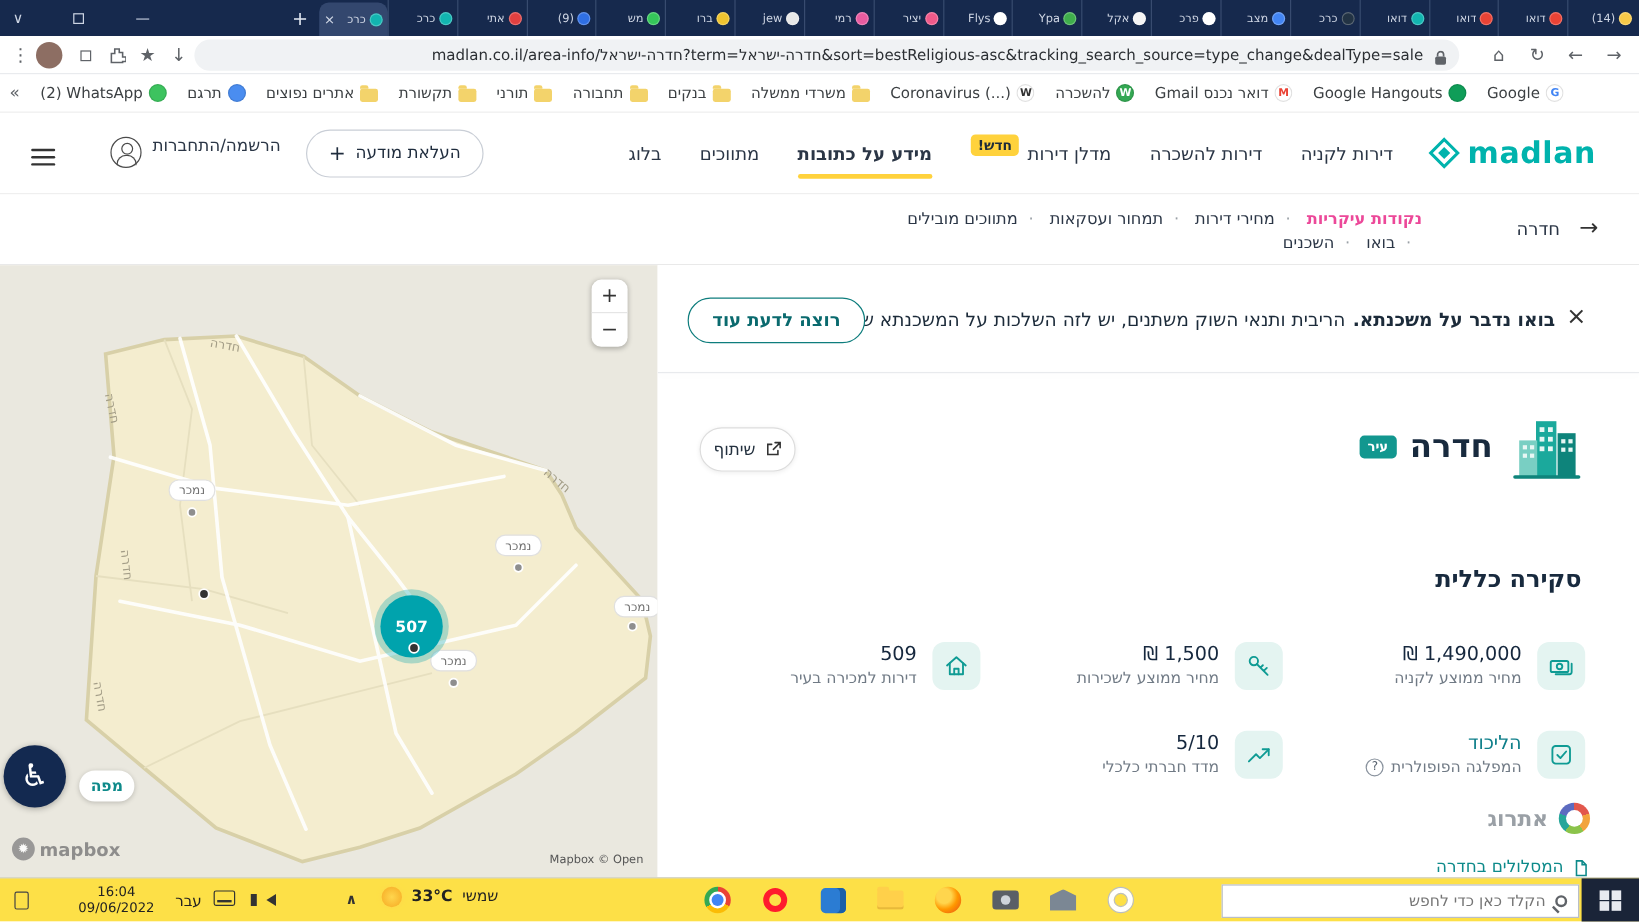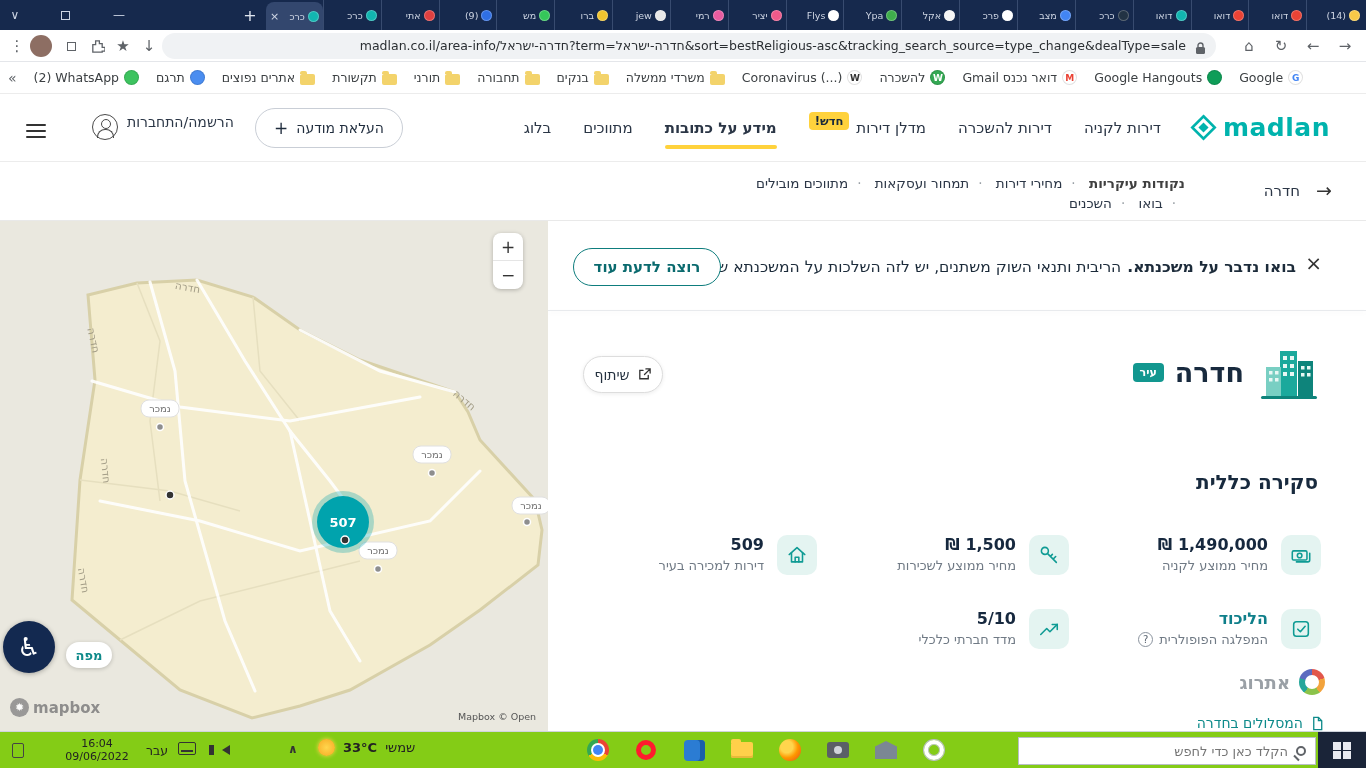--- a/index.html
+++ b/index.html
@@ -53,21 +53,21 @@
   .postbtn{position:absolute;left:255px;top:14px;height:40px;border:1px solid #c9ced6;border-radius:21px;display:flex;direction:rtl;align-items:center;gap:8px;padding:0 18px;font-size:14px;color:#1f2c3d;background:#fff}
   .postbtn .plus{font-size:17px}
 
   
   .crumbbar{position:absolute;left:0;top:162px;right:0;height:59px;background:#fff;border-bottom:1px solid #e9e9e9}
   .backarrow{position:absolute;right:34px;top:17px;font-size:19px;color:#333}
   .backcity{position:absolute;right:66px;top:20px;font-size:15px;color:#2b3646}
   .subnav{position:absolute;right:181px;top:11px;width:452px;direction:rtl;text-align:right;font-size:13.5px;line-height:20px;color:#2b3646}
   .sec{white-space:nowrap}
   .sec+.sec::before{content:"·";margin:0 9px;color:#9aa0a6}
-  .sec.active{color:#404040;font-weight:bold}
+  .sec.active{color:#ec4899;font-weight:bold}
 
   
   .map{position:absolute;left:0;top:221px;width:548px;height:510px;background:#eae8df;overflow:hidden}
   .zoomctl{position:absolute;left:493px;top:12px;width:30px;background:#fff;border-radius:8px;box-shadow:0 1px 4px rgba(0,0,0,.25)}
   .zoomctl div{height:28px;display:flex;align-items:center;justify-content:center;font-size:17px;color:#333}
   .zoomctl div:first-child{border-bottom:1px solid #e5e5e5}
   .mapbtn{position:absolute;left:66px;top:421px;width:46px;height:26px;background:#fff;border-radius:14px;box-shadow:0 1px 4px rgba(0,0,0,.2);color:#0e8a8a;font-size:13px;font-weight:bold;display:flex;align-items:center;justify-content:center}
   .access{position:absolute;left:3px;top:400px;width:52px;height:52px;border-radius:50%;background:#132950;color:#fff;font-size:26px;display:flex;align-items:center;justify-content:center;box-shadow:0 1px 5px rgba(0,0,0,.3)}
   .mblogo{position:absolute;left:10px;top:477px;display:flex;align-items:center;gap:4px;opacity:.85}
   .mblogo .mb-circle{width:19px;height:19px;border-radius:50%;background:#8b8b8b;color:#fff;font-size:11px;display:flex;align-items:center;justify-content:center}
@@ -83,32 +83,32 @@
   .banner-divider{position:absolute;left:0;right:0;top:89px;height:1px;background:#e8eaed;box-shadow:0 2px 5px rgba(0,0,0,.06)}
   .cityrow{position:absolute;right:43px;top:118px;display:flex;direction:rtl;align-items:center;gap:11px}
   .cityname{font-size:27px;font-weight:bold;color:#182a3e}
   .citybadge{background:#12978f;color:#fff;font-size:11px;padding:3px 7px;border-radius:4px;font-weight:bold}
   .sharebtn{position:absolute;left:35px;top:135px;width:80px;height:37px;border:1px solid #ddd;border-radius:19px;box-shadow:0 1px 4px rgba(0,0,0,.08);display:flex;direction:rtl;align-items:center;justify-content:center;gap:7px;font-size:14px;color:#24313f;background:#fff}
   .ovtitle{position:absolute;right:48px;top:249px;font-size:20px;font-weight:bold;color:#182a3e;direction:rtl}
   .stats{position:absolute;right:45px;top:314px;width:782px;display:grid;grid-template-columns:repeat(3,252px);row-gap:34px;direction:rtl}
   .stat{display:flex;direction:rtl;gap:13px;align-items:flex-start}
   .stat-icon{width:40px;height:40px;border-radius:10px;background:#e4f4f1;display:flex;align-items:center;justify-content:center;flex:0 0 auto}
   .stat-icon svg{width:22px;height:22px;stroke:#0f9b94;fill:none;stroke-width:1.7;stroke-linecap:round;stroke-linejoin:round}
-  .stat-value{font-size:16px;font-weight:bold;color:#16283e;direction:rtl}
+  .stat-value{font-size:16px;font-weight:normal;color:#16283e;direction:rtl}
   .stat.accent .stat-value{color:#0f7f8a}
   .stat-label{font-size:13px;color:#707a85;margin-top:4px;display:flex;direction:rtl;align-items:center;gap:6px}
   .help-q{width:15px;height:15px;border-radius:50%;border:1px solid #8a939e;color:#5a6470;font-size:10px;display:inline-flex;align-items:center;justify-content:center}
   .partner{position:absolute;right:41px;top:448px;display:flex;direction:rtl;align-items:center;gap:9px}
   .partner-donut{width:26px;height:26px;border-radius:50%;background:conic-gradient(#e2574c 0 20%,#f2a33c 20% 40%,#8bc34a 40% 60%,#26a69a 60% 80%,#5c6bc0 80% 100%);position:relative}
   .partner-donut::after{content:"";position:absolute;left:6px;top:6px;width:14px;height:14px;border-radius:50%;background:#fff}
   .partner-name{font-size:18px;font-weight:bold;color:#9aa0a6}
   .morelink{position:absolute;right:41px;top:494px;display:flex;direction:rtl;align-items:center;gap:7px;color:#0d8a8a;font-size:14px}
 
   
-  .taskbar{position:absolute;left:0;top:731px;right:0;height:37px;background:#84cc16;border-top:1px solid #cfd4dc}
+  .taskbar{position:absolute;left:0;top:731px;right:0;height:37px;background:#fde047;border-top:1px solid #cfd4dc}
   .clock{position:absolute;left:58px;top:5px;width:78px;text-align:center;font-size:11px;line-height:13px;color:#222}
   .lang{position:absolute;left:146px;top:11px;font-size:12.5px;color:#222}
   .tray-ico{position:absolute;top:10px;color:#333}
   .chev{font-size:12px;font-weight:bold}
   .weather{position:absolute;left:318px;top:7px;display:flex;align-items:center;gap:8px}
   .sun{width:17px;height:17px;border-radius:50%;background:radial-gradient(#ffd64d,#f6a821);box-shadow:0 0 4px #ffd64d}
   .wtemp{font-size:13px;font-weight:bold;color:#222}
   .wdesc{font-size:13px;color:#222;direction:rtl}
   .apps{position:absolute;left:585px;top:5px;display:flex;gap:22px;align-items:center}
   .app{width:26px;height:26px;display:flex;align-items:center;justify-content:center}

